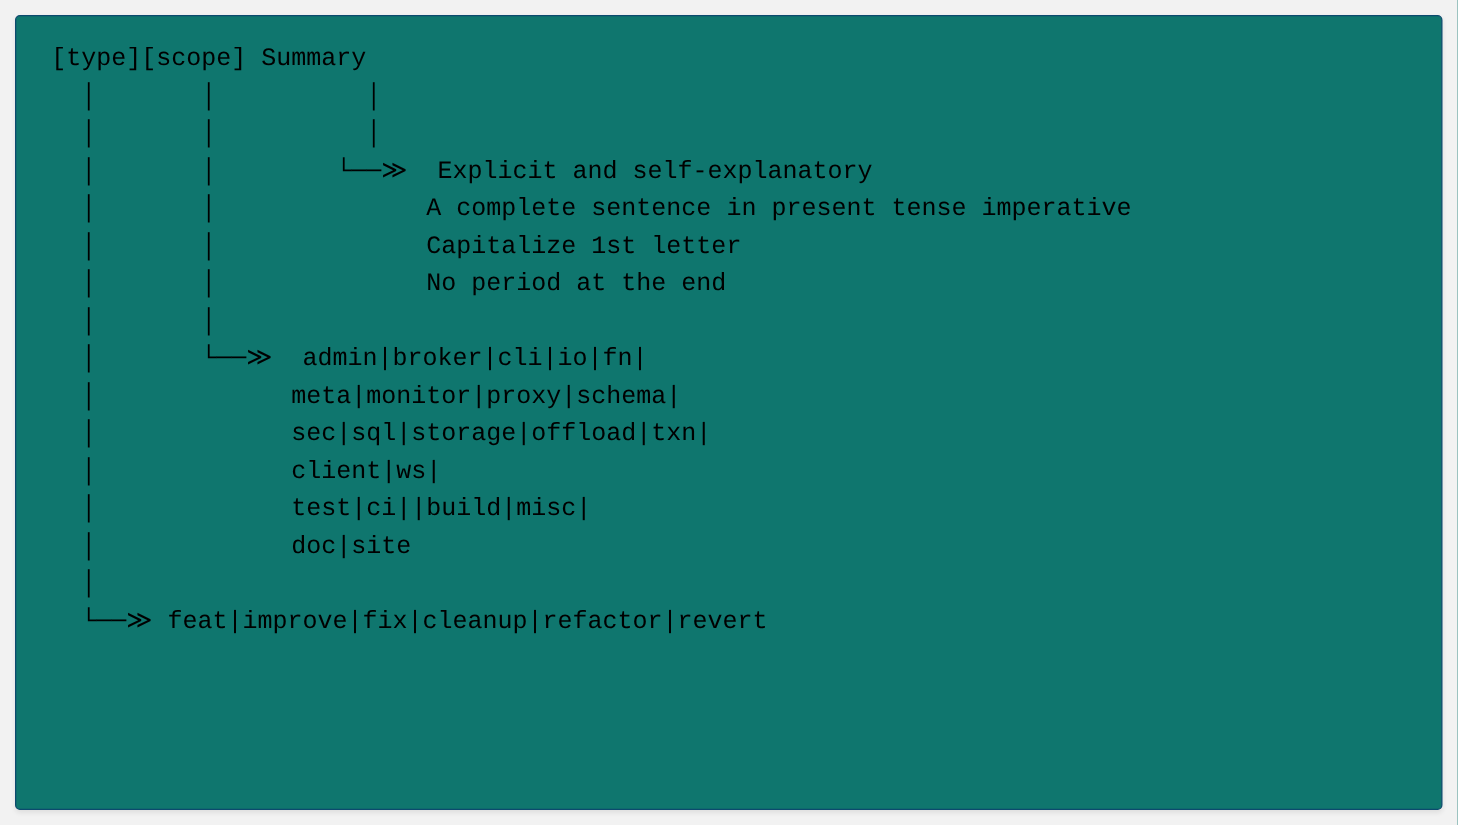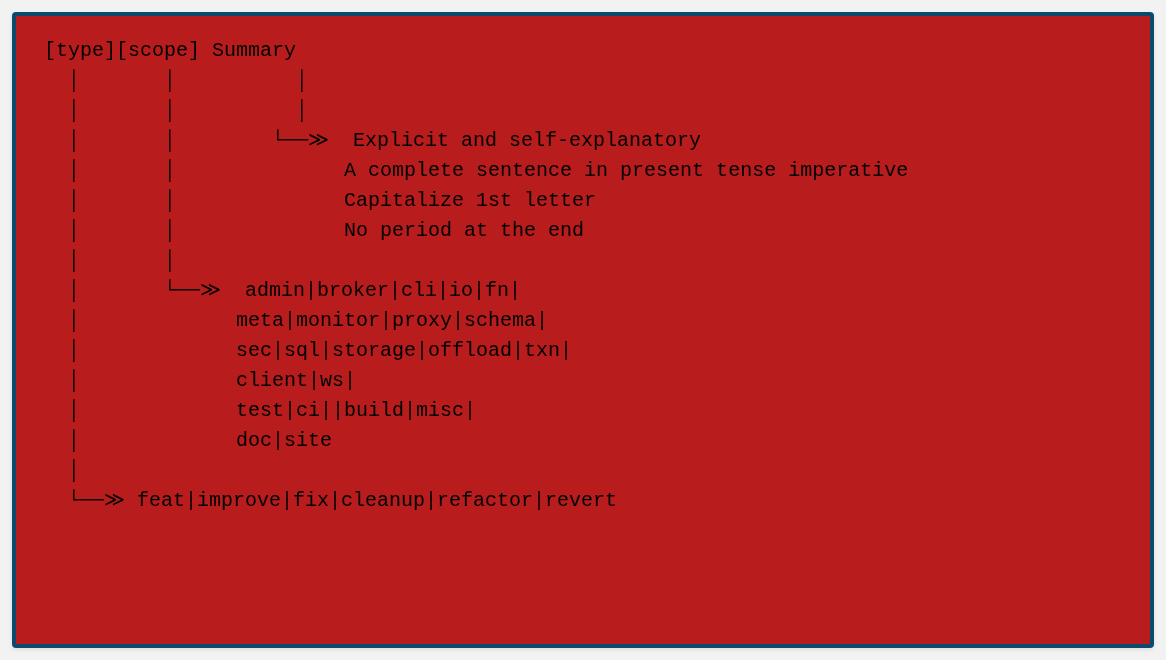--- a/index.html
+++ b/index.html
@@ -12,22 +12,22 @@
     color: #000;
   }
   .stage {
     width: 1166px;
     height: 660px;
     box-sizing: border-box;
     padding: 12px;
     background: #f2f2f2;
   }
   .panel {
-    background: #b91c1c;
-    border: 4px solid #0c4a6e;
+    background: #0f766e;
+    border: 1px solid #0c4a6e;
     border-radius: 4px;
     box-shadow: 0 2px 4px rgba(0,0,0,0.08);
     box-sizing: border-box;
     height: 100%;
     padding: 20px 28px 18px 28px;
   }
   pre.diagram {
     margin: 0;
     font-family: inherit;
     font-size: 20px;

